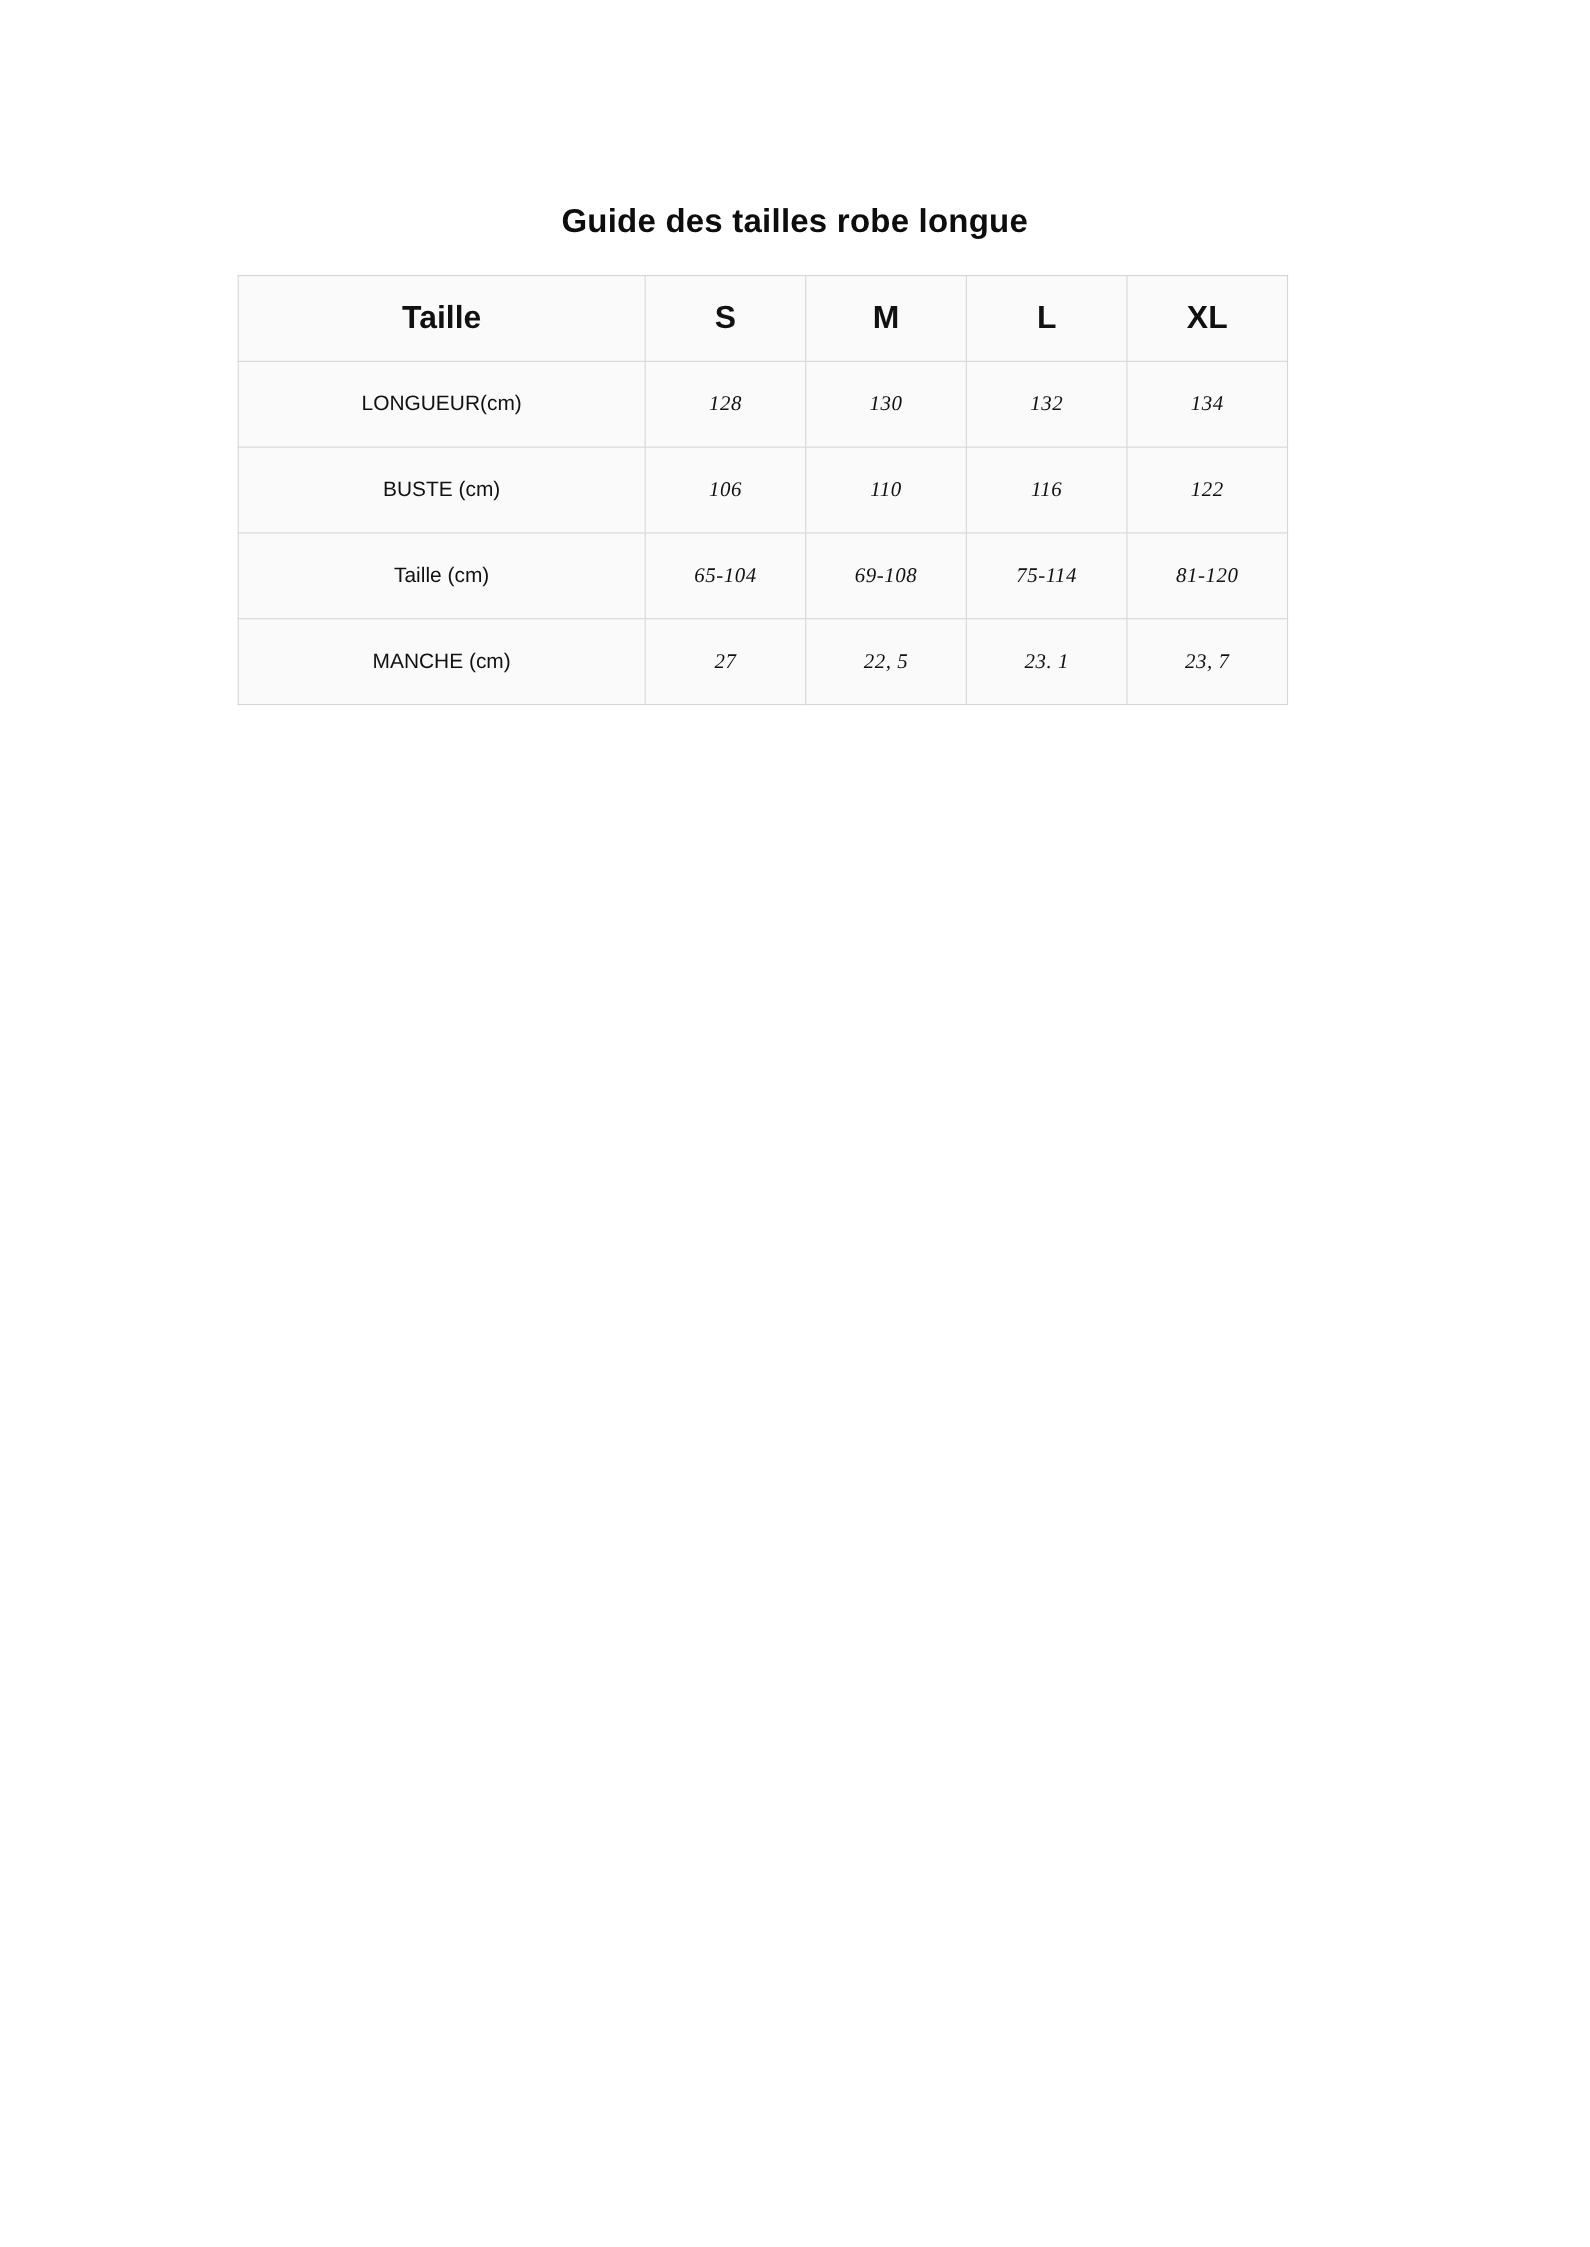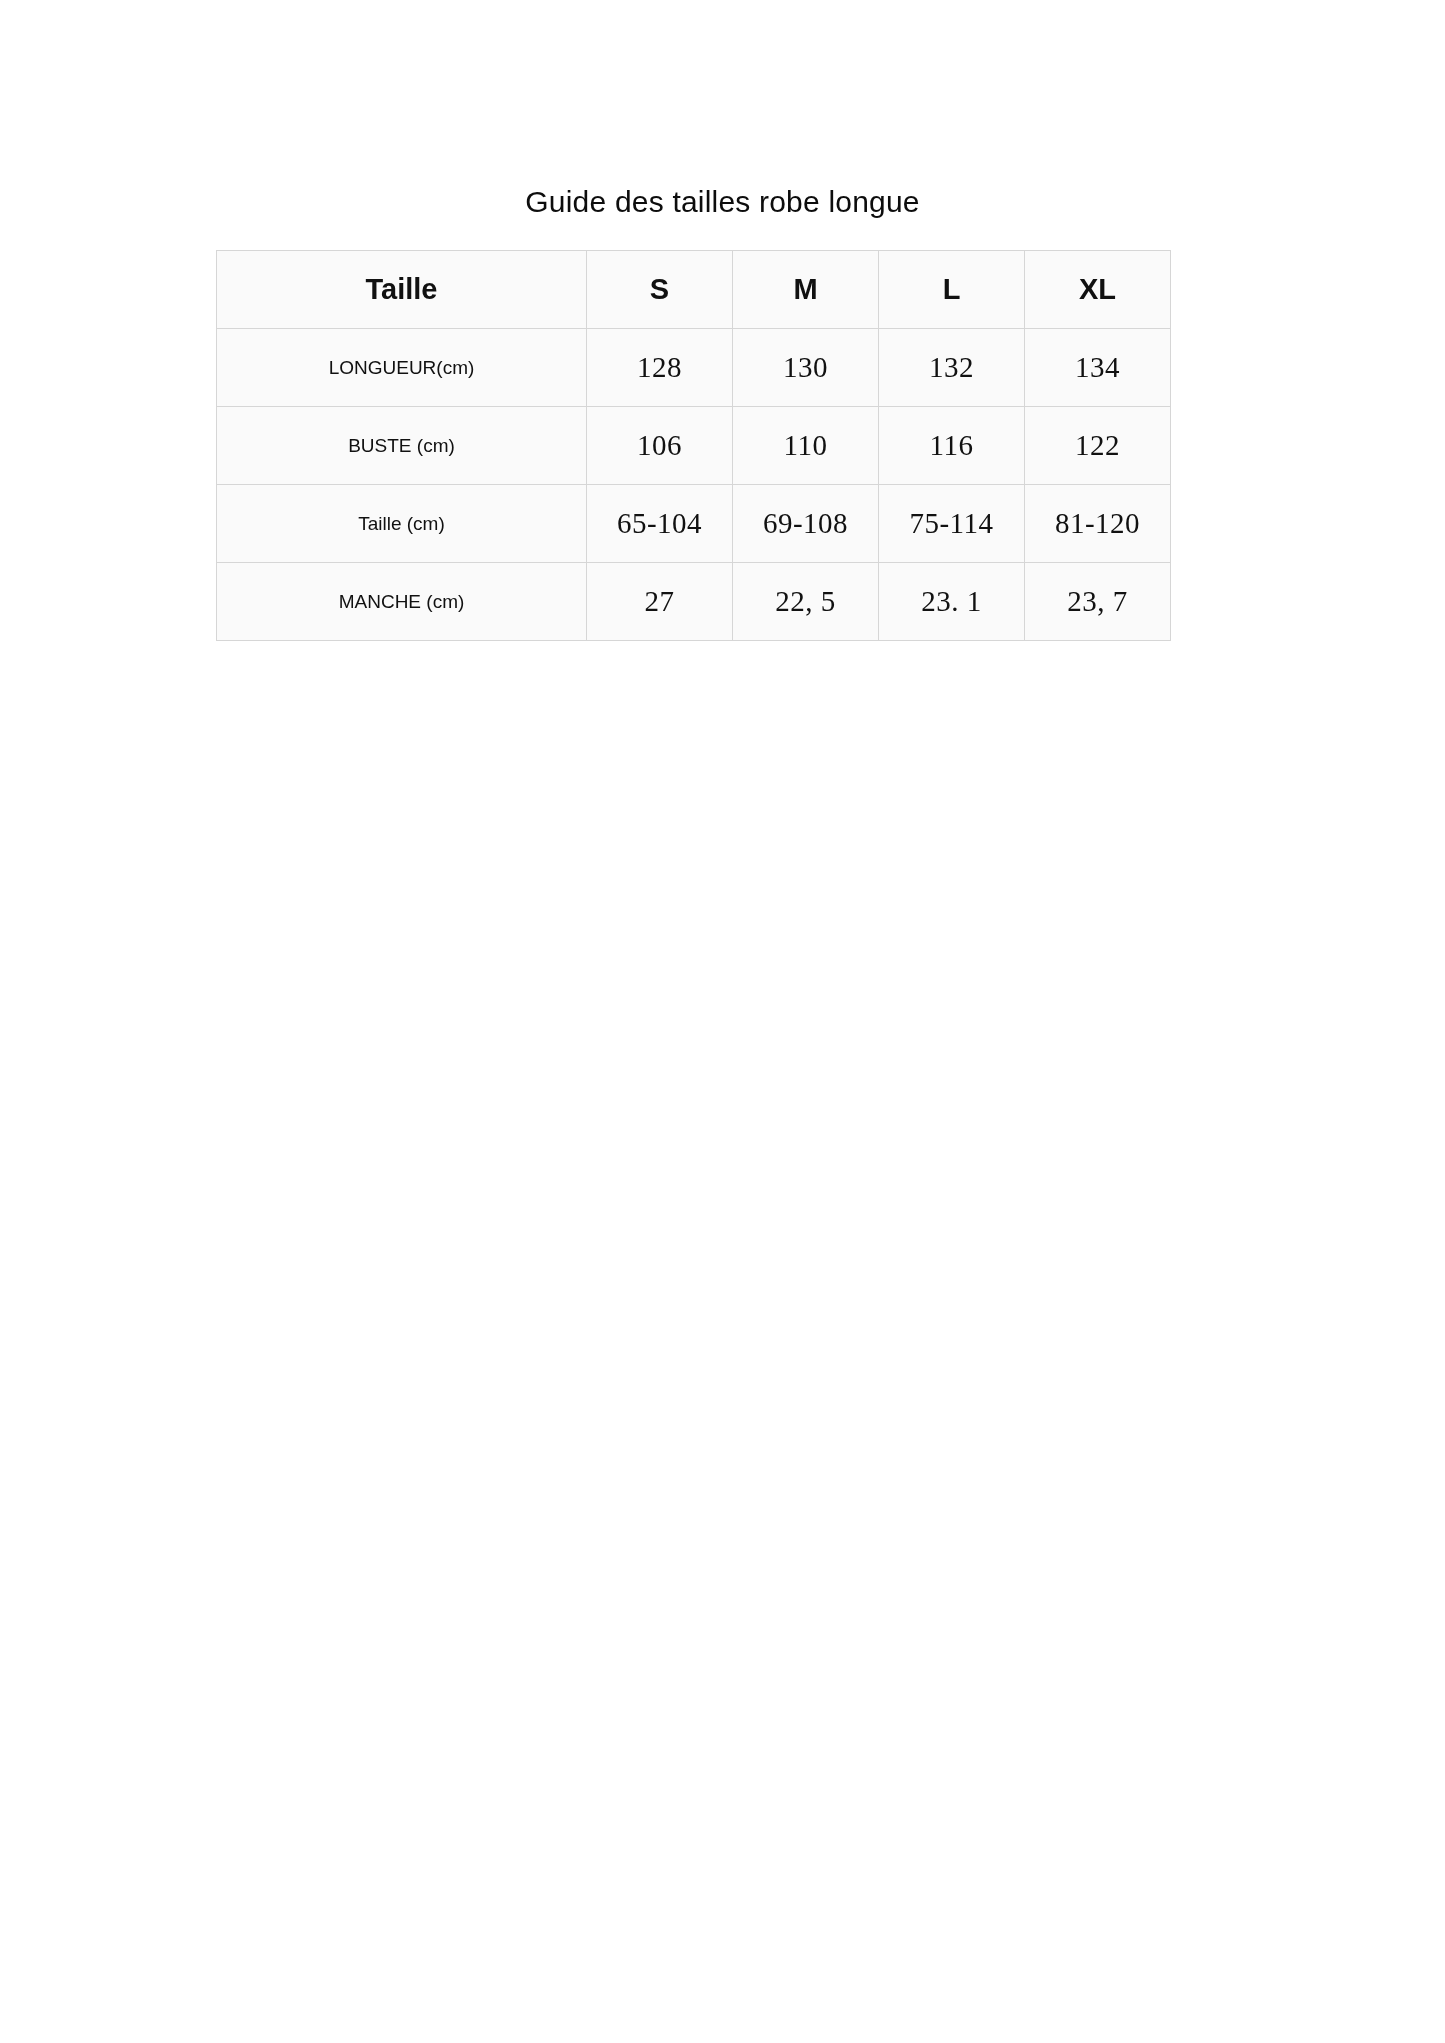--- a/index.html
+++ b/index.html
@@ -23,21 +23,21 @@
     height: 2043px;
     background: #ffffff;
   }
   .doc-title {
     position: absolute;
     left: 0;
     top: 185px;
     width: 1445px;
     text-align: center;
     font-size: 30px;
-    font-weight: normal;
+    font-weight: bold;
     color: #0d0d0d;
     letter-spacing: 0.2px;
   }
   .size-table {
     position: absolute;
     left: 216px;
     top: 250px;
     width: 954px;
     border-collapse: collapse;
     table-layout: fixed;
@@ -60,23 +60,24 @@
     font-size: 29px;
     font-weight: bold;
   }
   .row-label {
     font-family: "Liberation Sans", sans-serif;
     font-size: 19px;
     font-weight: normal;
   }
   .cell-val {
     font-family: "Liberation Serif", serif;
-    font-size: 29px;
+    font-size: 19px;
     font-weight: normal;
     letter-spacing: 0.5px;
+    font-style: italic;
   }
 </style>
 </head>
 <body>
 
 <div class="page">
 
   <div class="doc-title">Guide des tailles robe longue</div>
 
   <table class="size-table">

